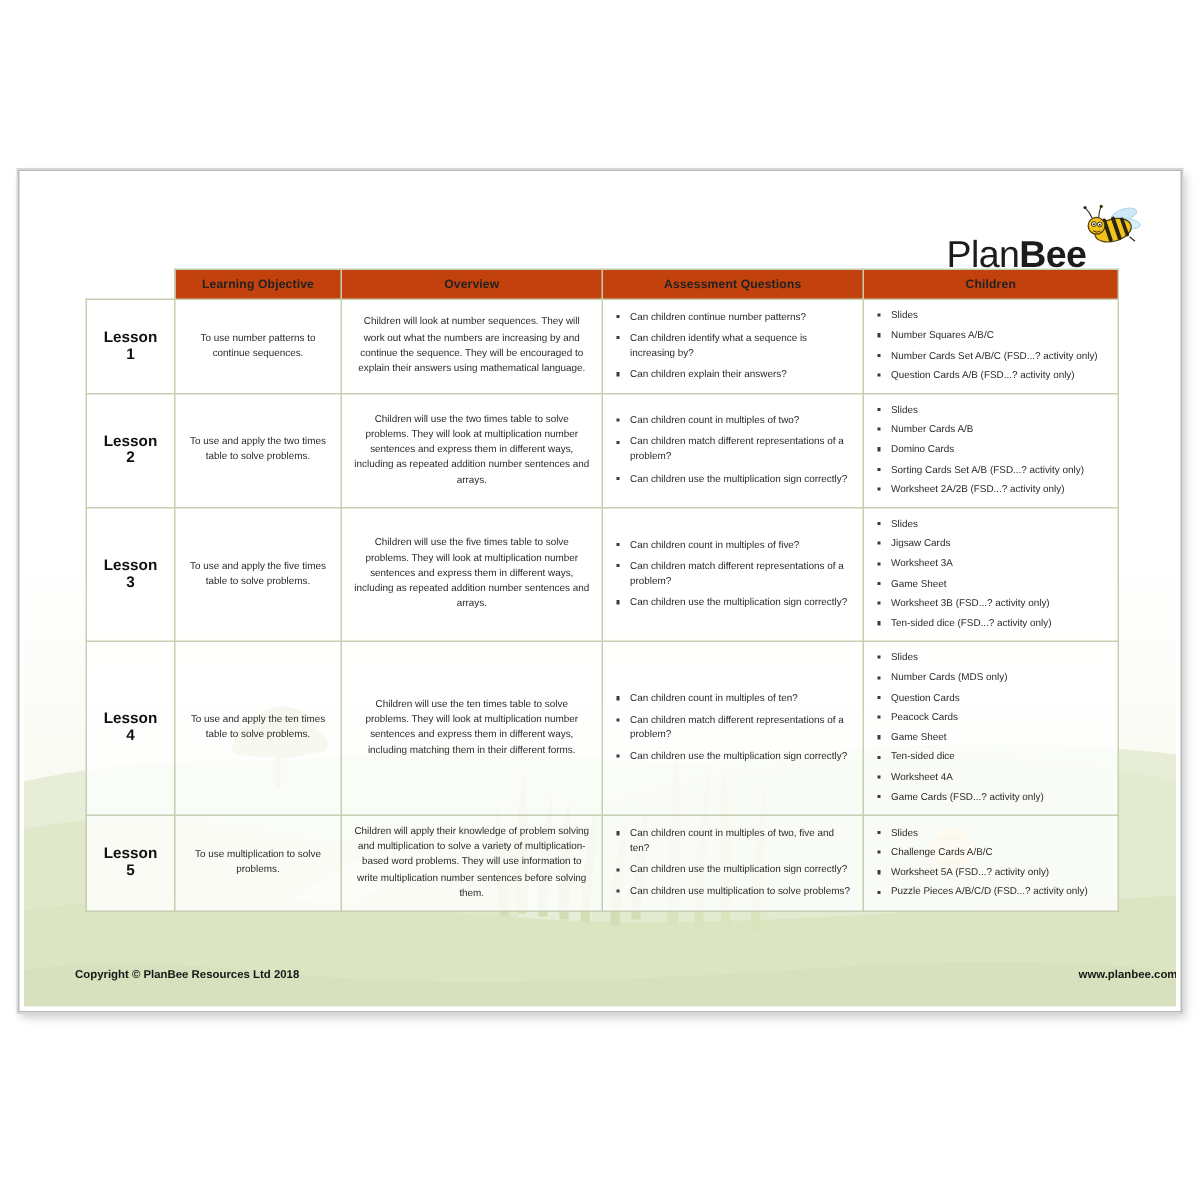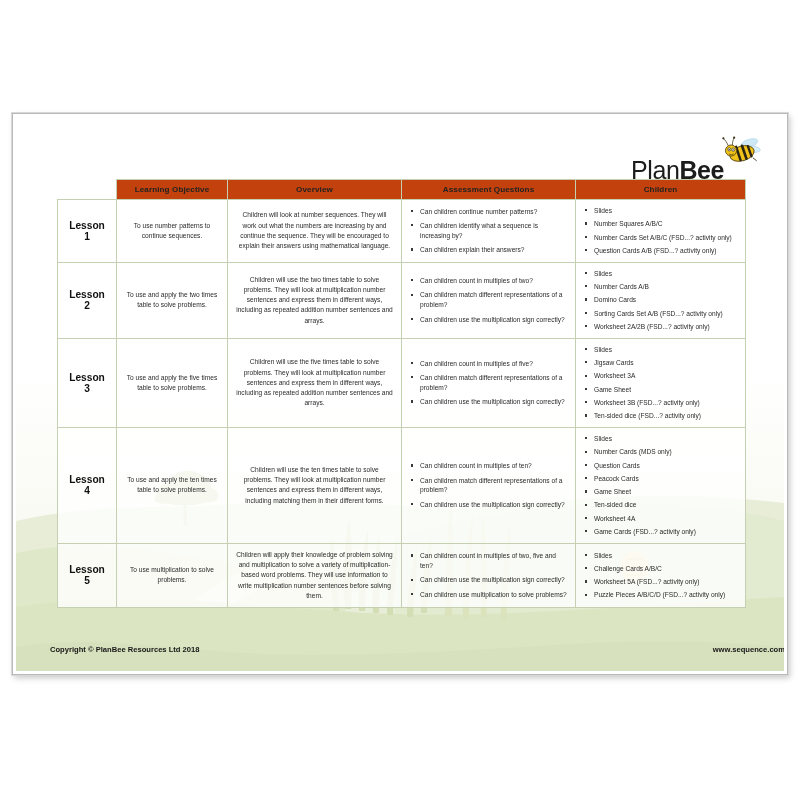--- a/index.html
+++ b/index.html
@@ -407,17 +407,17 @@
                 <li>Worksheet 5A (FSD...? activity only)</li>
                 <li>Puzzle Pieces A/B/C/D (FSD...? activity only)</li>
               </ul>
             </td>
           </tr>
         </tbody>
     </table>
 
     <div id="doc-footer">
       <div id="copyright-text">Copyright © PlanBee Resources Ltd 2018</div>
-      <div id="website-text">www.sequence.com</div>
+      <div id="website-text">www.planbee.com</div>
     </div>
 
   </div>
 </div>
 
 </body></html>

